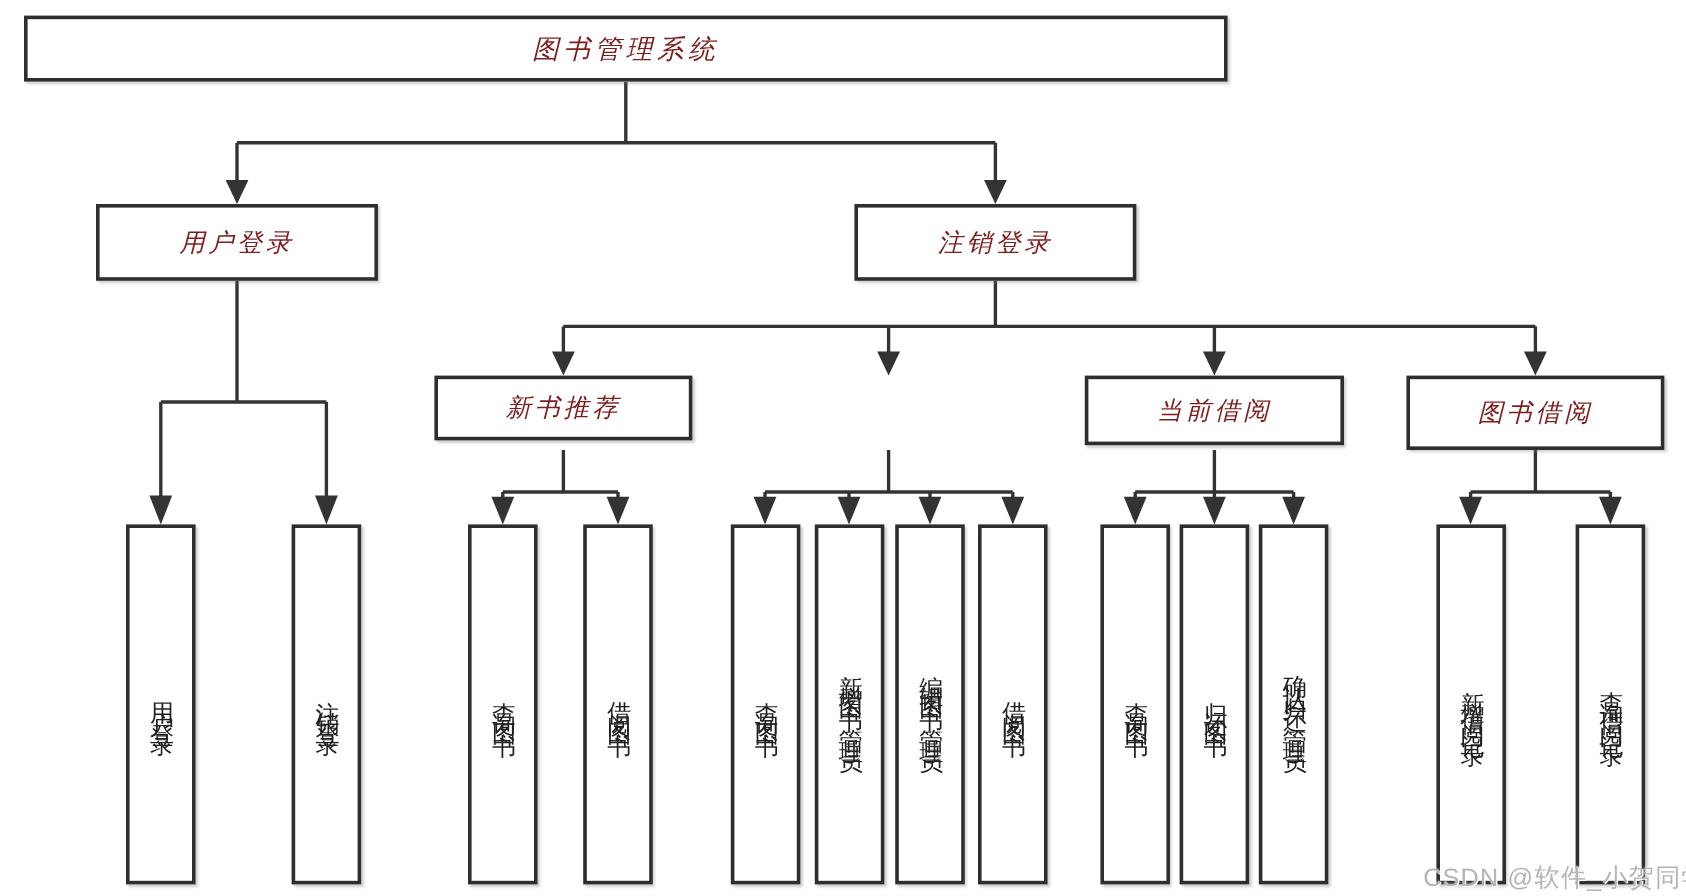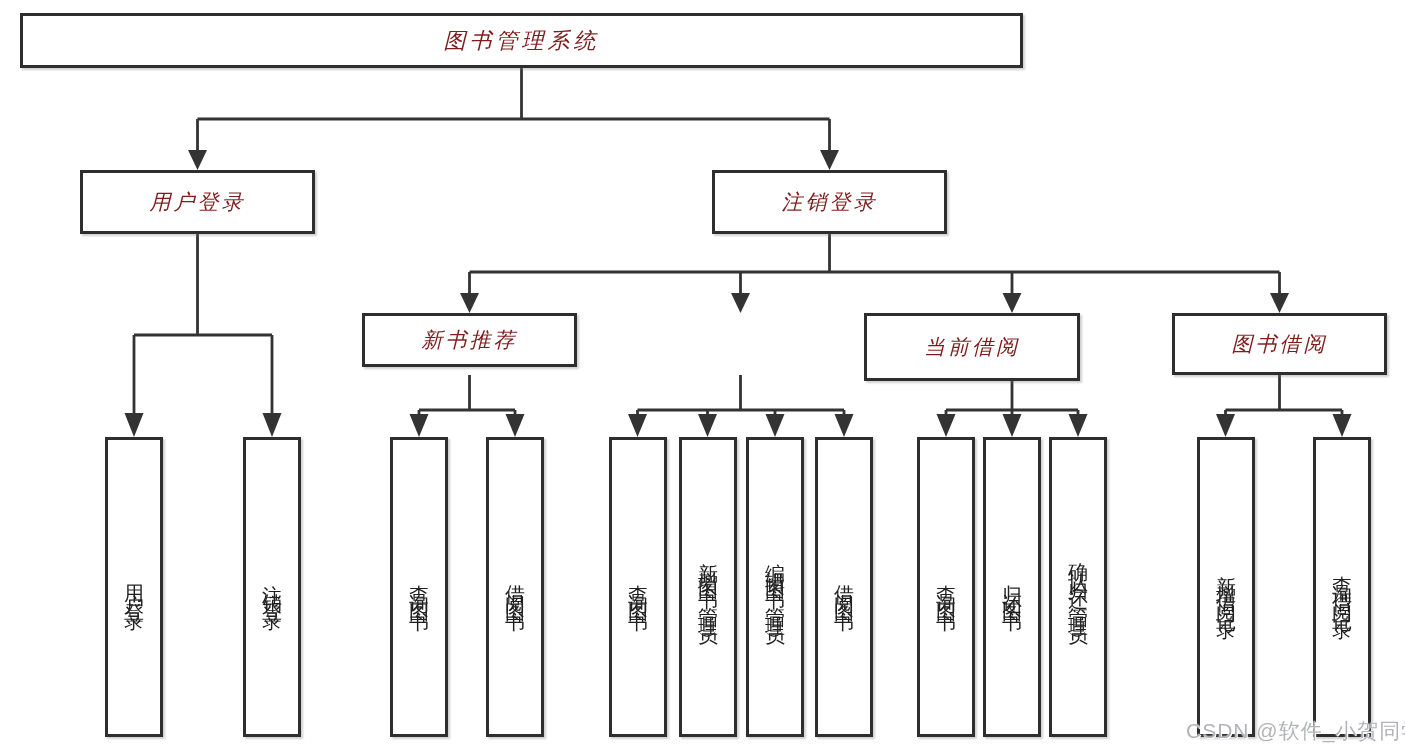--- a/index.html
+++ b/index.html
@@ -104,21 +104,21 @@
   <div class="box" style="left:80px;top:170px;width:235px;height:64px">
     <span class="hlabel">用户登录</span>
   </div>
   <div class="box" style="left:712px;top:170px;width:235px;height:64px">
     <span class="hlabel">注销登录</span>
   </div>
 
   <div class="box" style="left:362px;top:313px;width:215px;height:54px">
     <span class="hlabel">新书推荐</span>
   </div>
-  <div class="box" style="left:864px;top:313px;width:216px;height:68px">
+  <div class="box" style="left:904px;top:313px;width:216px;height:58px">
     <span class="hlabel">当前借阅</span>
   </div>
   <div class="box" style="left:1172px;top:313px;width:215px;height:62px">
     <span class="hlabel">图书借阅</span>
   </div>
 
   <div class="box leaf" style="left:105px">
     <span class="vlabel">用户登录</span>
   </div>
   <div class="box leaf" style="left:243px">

